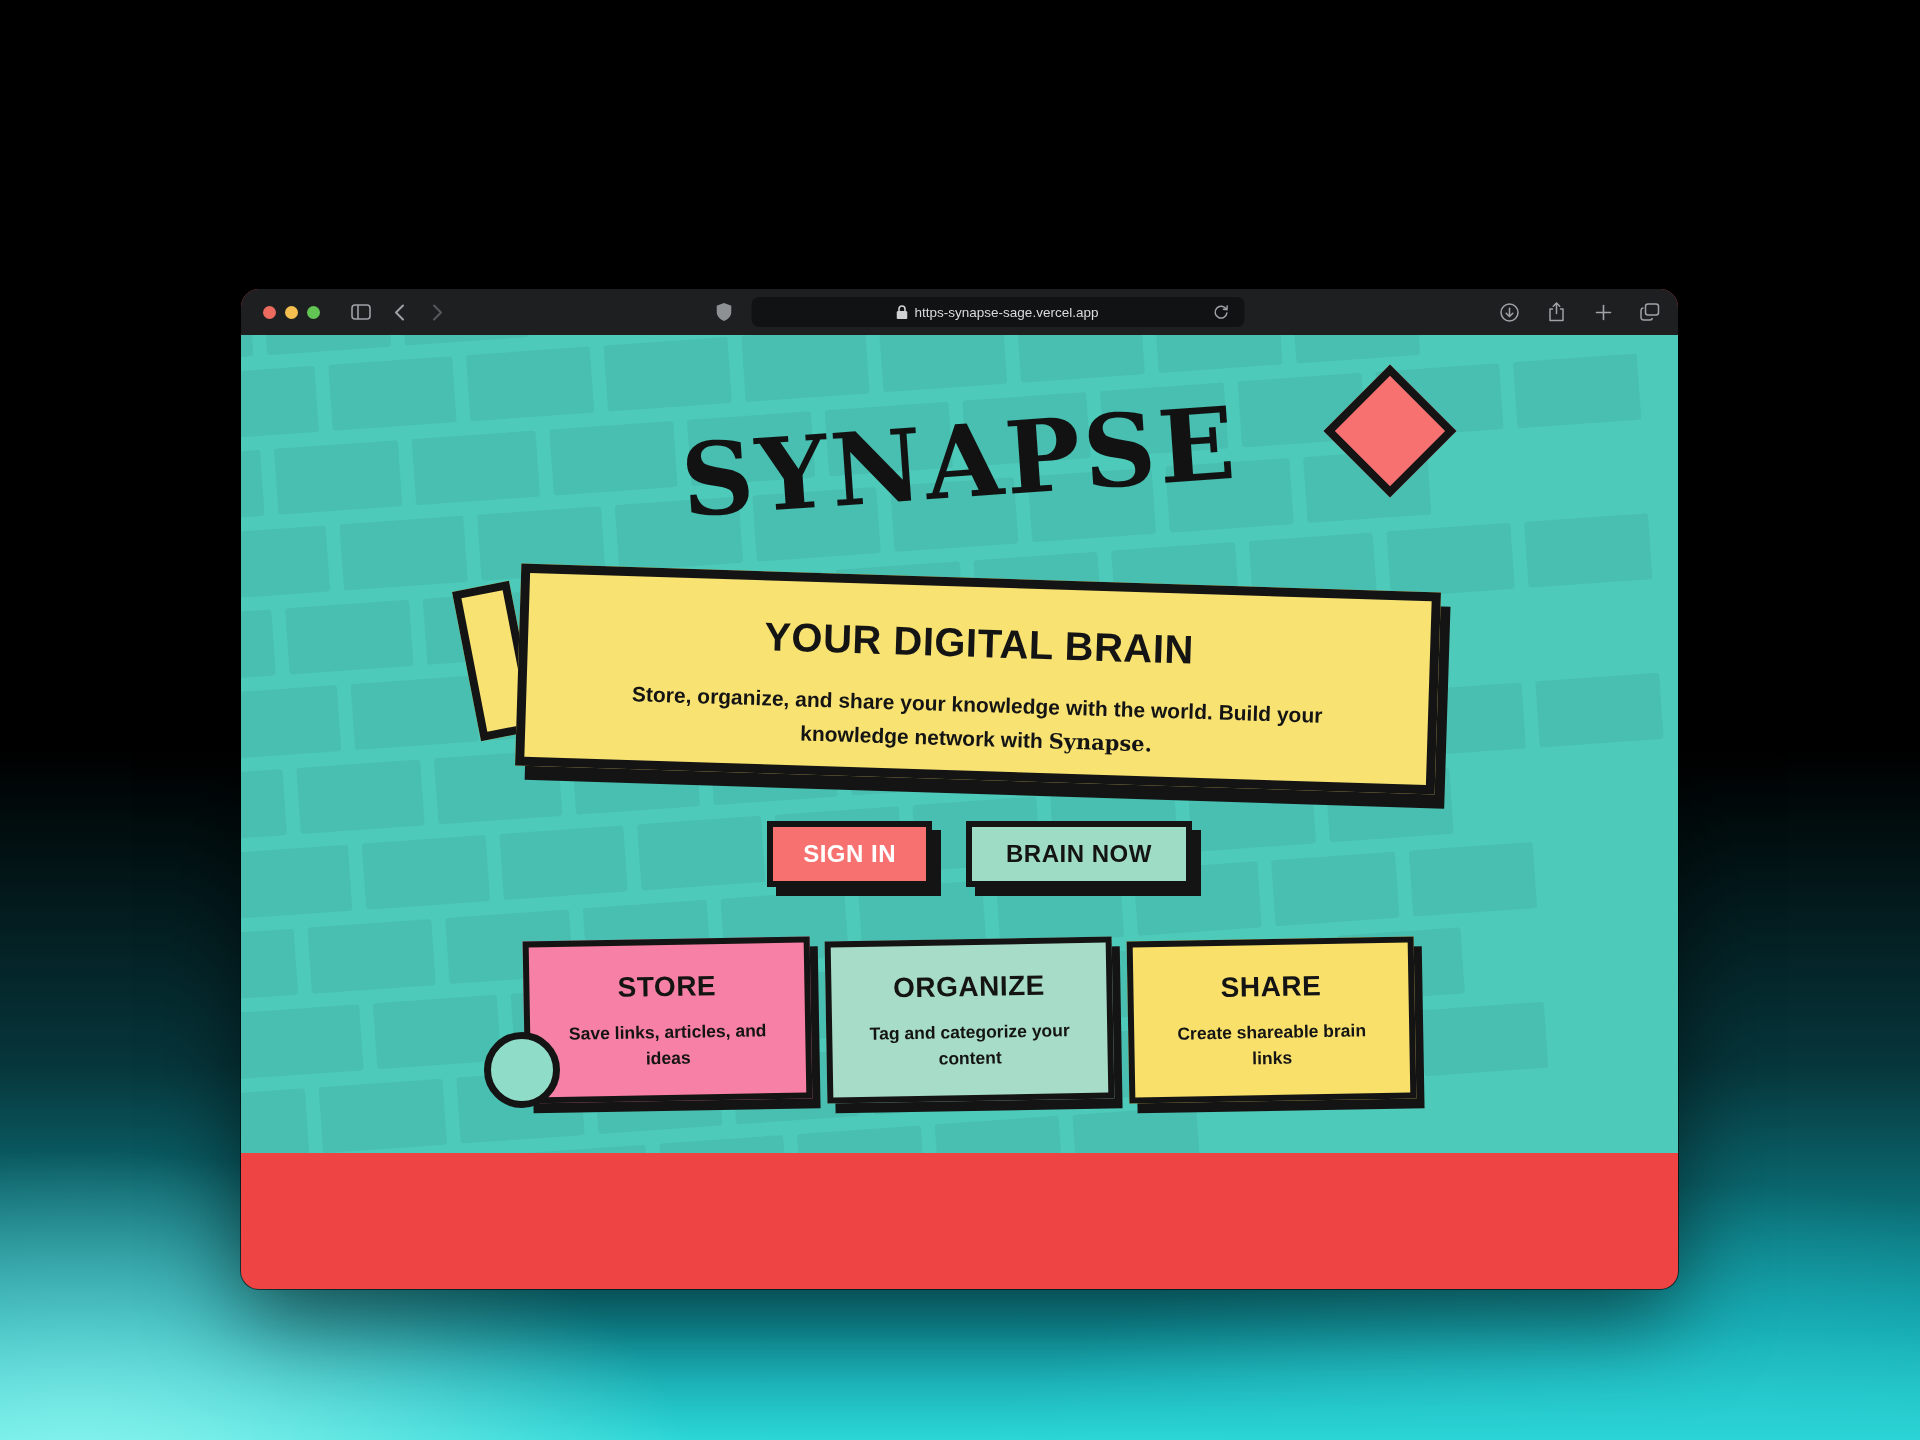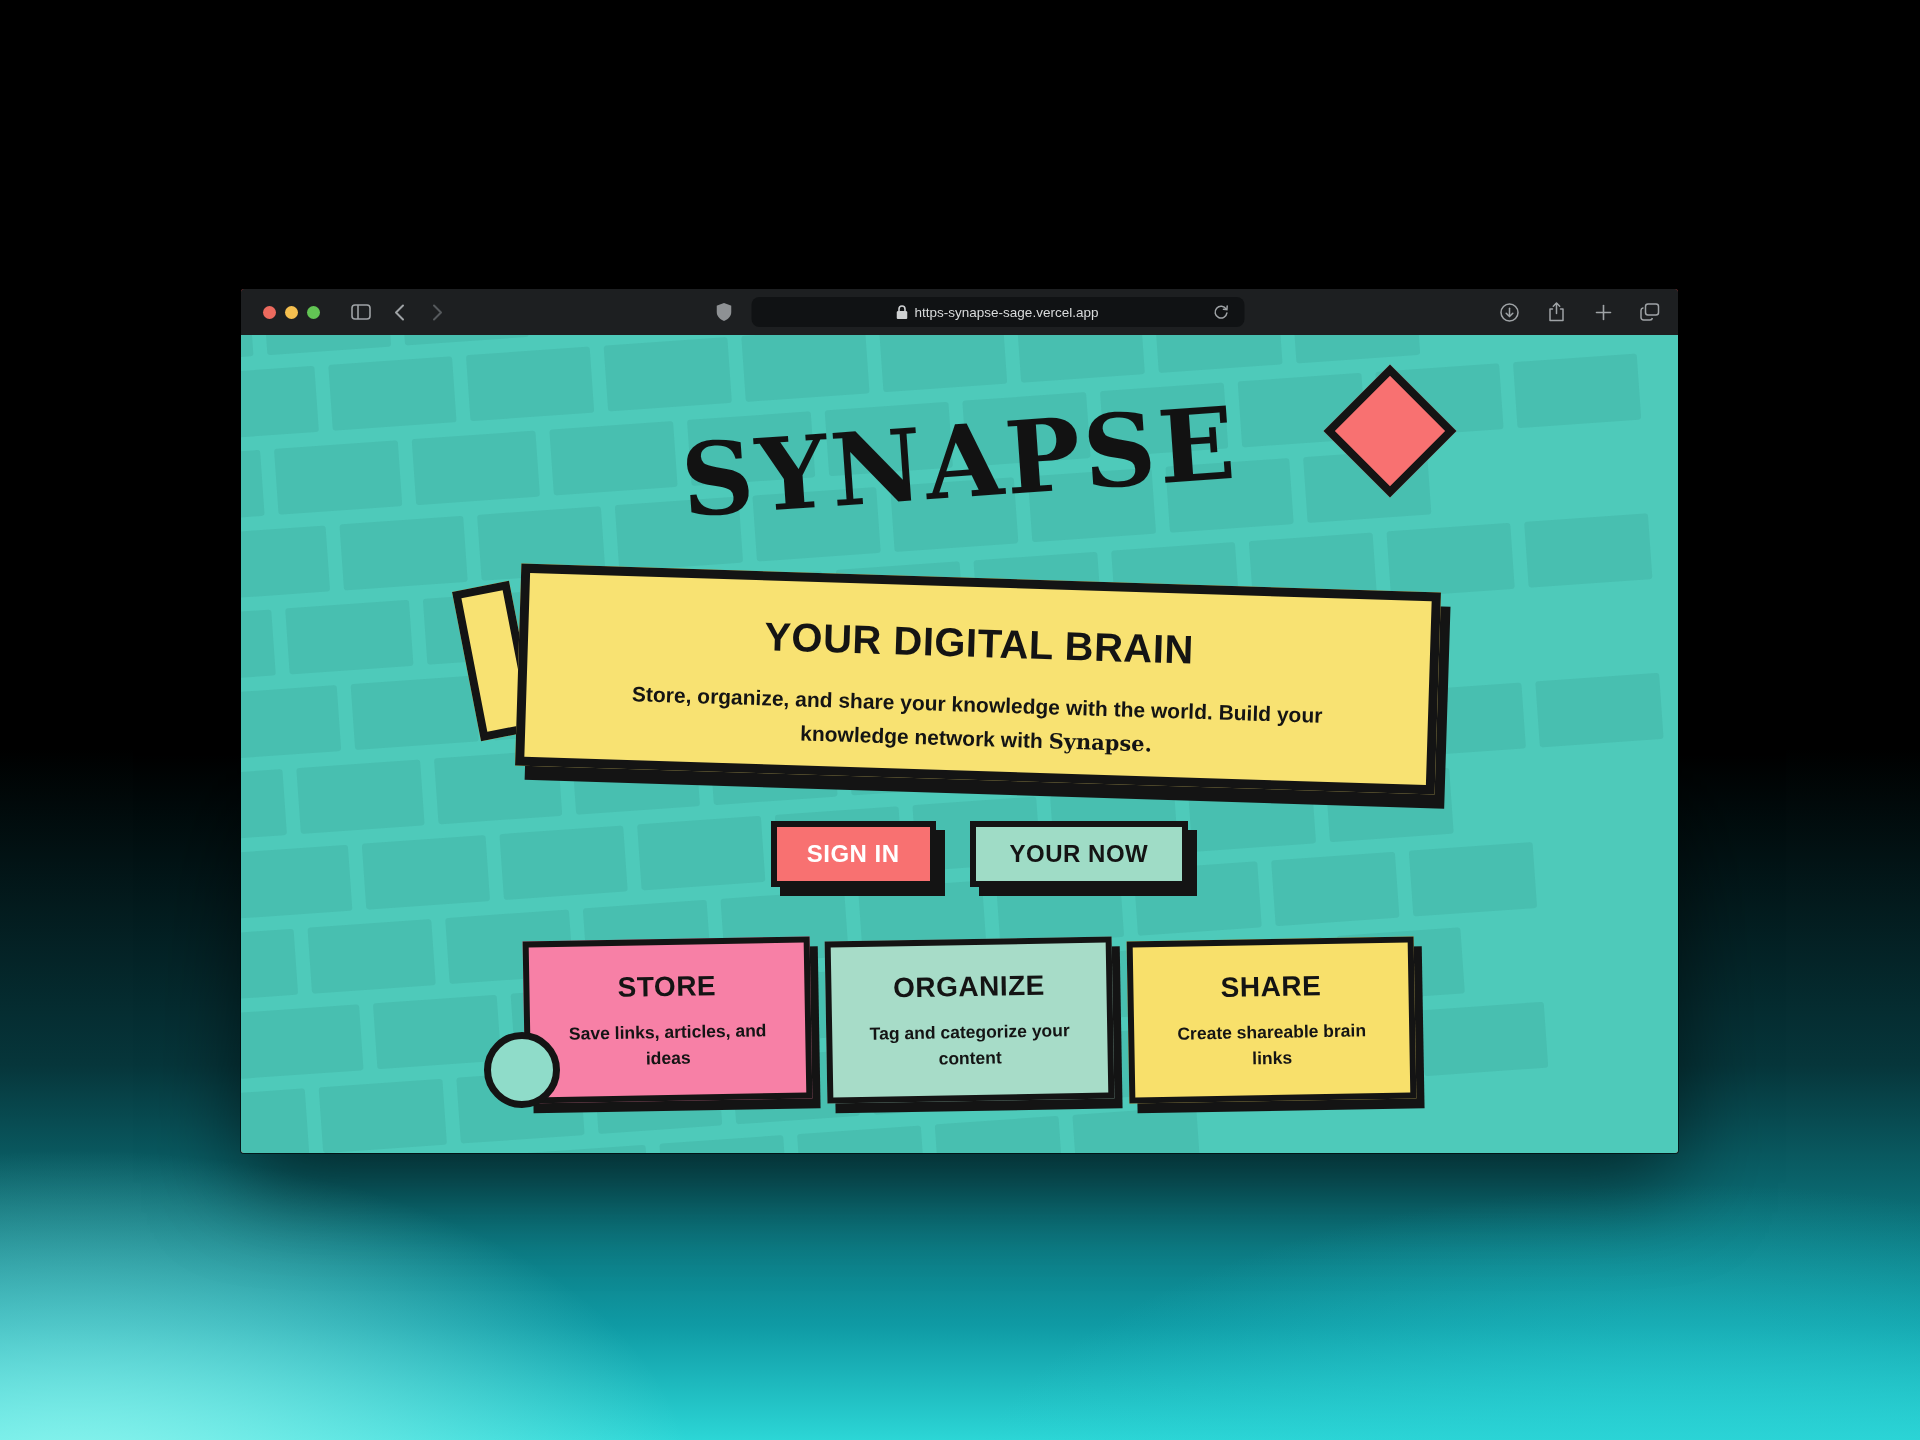--- a/index.html
+++ b/index.html
@@ -7,22 +7,22 @@
   body {
     font-family: "Liberation Sans", sans-serif;
     background:
       radial-gradient(1000px 560px at 4% 104%, rgba(150,247,240,0.95), rgba(0,0,0,0) 62%),
       radial-gradient(1300px 640px at 88% 108%, rgba(42,210,214,0.9), rgba(0,0,0,0) 58%),
       linear-gradient(180deg, #000 0%, #000 52%, #06363b 74%, #0f9aa4 92%, #2cd6d6 100%);
   }
 
   
   .window {
-    position: absolute; left: 241px; top: 289px; width: 1437px; height: 864px;
-    border-radius: 3px; overflow: hidden;
+    position: absolute; left: 241px; top: 289px; width: 1437px; height: 1000px;
+    border-radius: 18px; overflow: hidden;
     box-shadow: 0 0 0 1px rgba(0,0,0,0.6), 0 30px 90px rgba(0,0,0,0.55);
     background: #ef4444;
   }
   .toolbar {
     position: relative; height: 46px; background: #1d1f21;
     display: flex; align-items: center;
   }
   .traffic { display: flex; gap: 9px; margin-left: 22px; }
   .light { width: 13px; height: 13px; border-radius: 50%; }
   .light.red    { background: #ec6a5e; }
@@ -362,21 +362,21 @@
     <div class="diamond"></div>
 
     <div class="banner-tab"></div>
     <div class="banner">
       <h2>YOUR DIGITAL BRAIN</h2>
       <p><span>Store, organize, and share your knowledge with the world. Build your knowledge network with </span><span class="brand">Synapse.</span></p>
     </div>
 
     <div class="cta-row">
       <button class="btn sign-in">SIGN IN</button>
-      <button class="btn join-now">YOUR NOW</button>
+      <button class="btn join-now">BRAIN NOW</button>
     </div>
 
     <div class="cards-row">
       <div class="card pink">
         <h3>STORE</h3>
         <p>Save links, articles, and ideas</p>
       </div>
       <div class="card mint">
         <h3>ORGANIZE</h3>
         <p>Tag and categorize your content</p>

